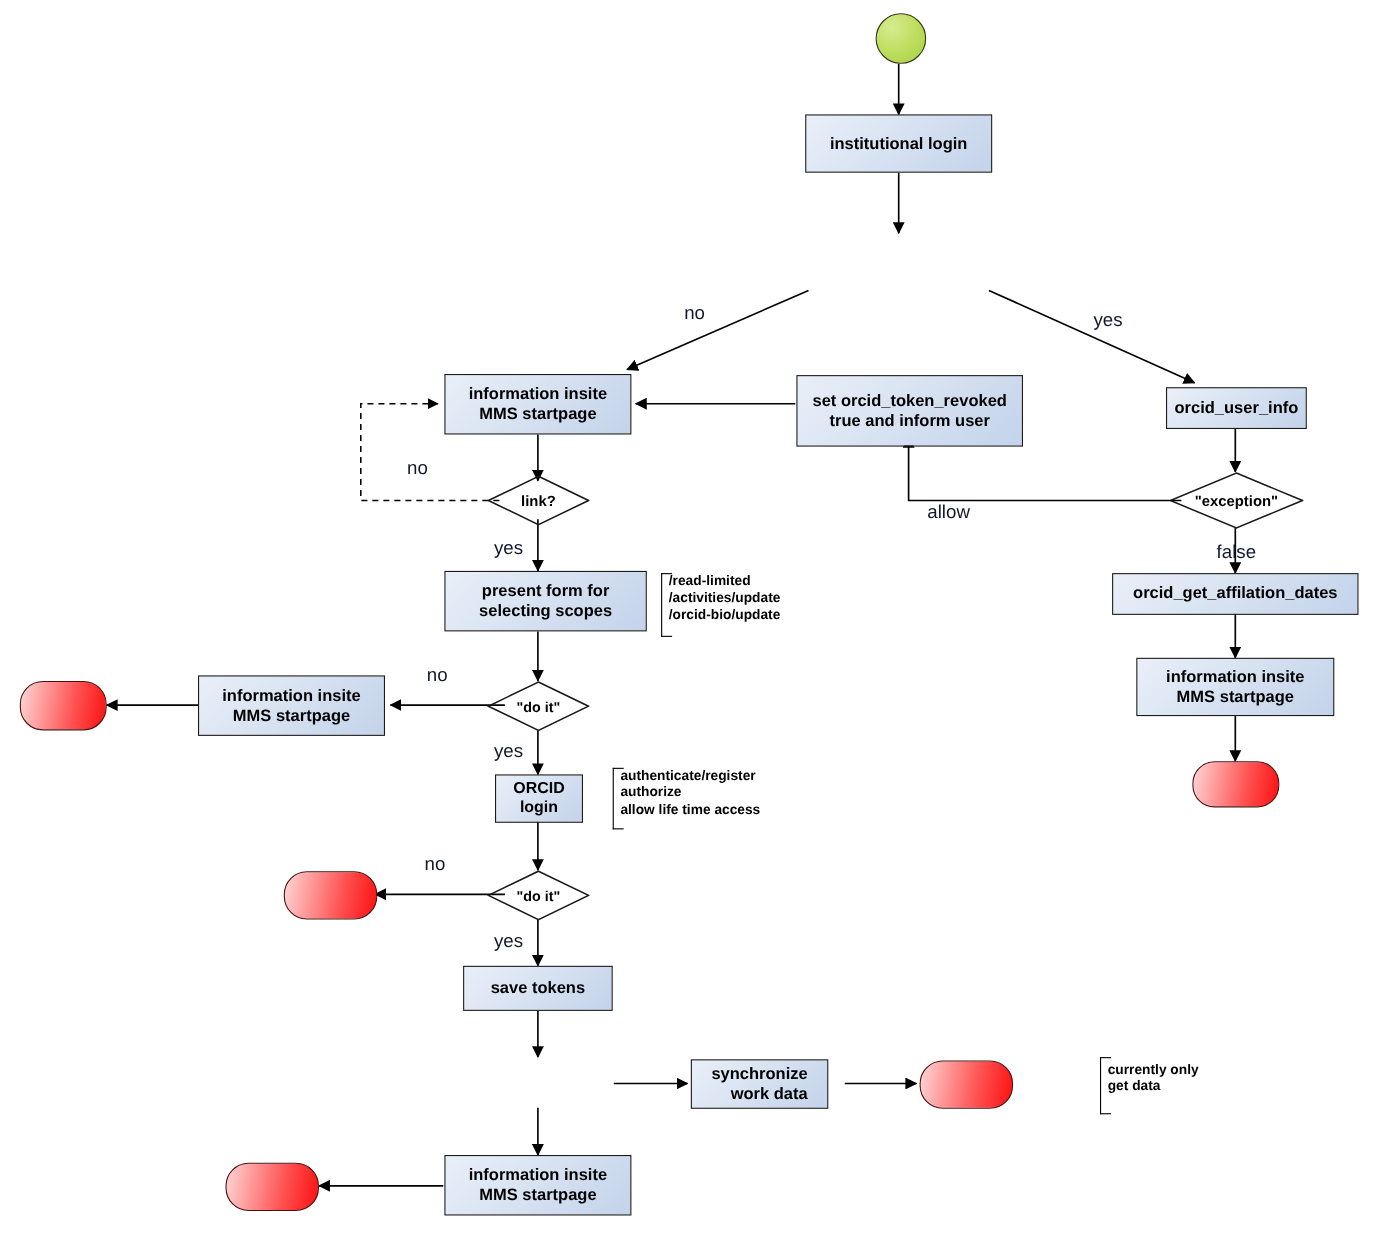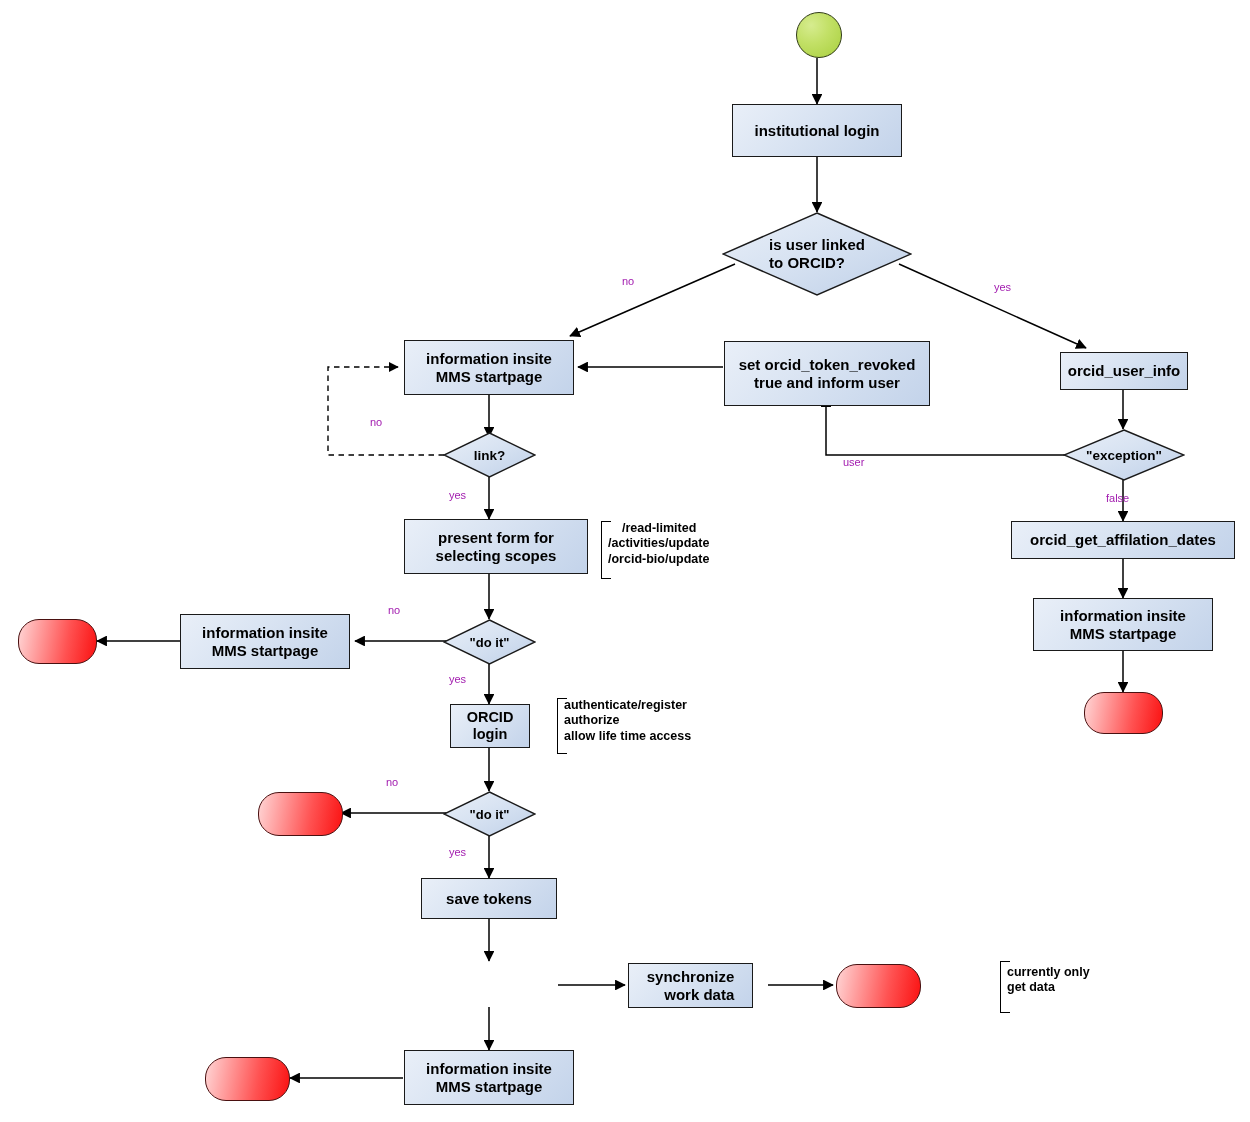--- a/index.html
+++ b/index.html
@@ -74,22 +74,22 @@
     border: 1.6px solid #2f3a14;
     background: radial-gradient(circle at 32% 28%, #d6ec8f 0%, #c2e066 42%, #a8cf3e 100%);
   }
   .end-node {
     position: absolute;
     border: 1.6px solid #4a1010;
     background: linear-gradient(100deg, #ffd6d6 0%, #ff9a9a 28%, #ff5252 62%, #fa1111 100%);
   }
   .edge-label {
     position: absolute;
-    font-size: 11px;
-    color: #a21caf;
+    font-size: 17px;
+    color: #0f172a;
     white-space: nowrap;
   }
   .note {
     position: absolute;
     font-size: 12.5px;
     font-weight: bold;
     color: #000;
     line-height: 1.22;
     padding-left: 7px;
     white-space: nowrap;
@@ -172,38 +172,20 @@
       <path d="M 454,455 L 328,455 L 328,367 L 398,367"></path>
     </g>
   </svg>
 
   <div class="start-node" style="left:796px; top:12px; width:44px; height:44px;"></div>
 
   <div class="node process" style="left:732px; top:104px; width:170px; height:53px;">
     <span>institutional login</span>
   </div>
 
-  <div class="decision-wrap" style="left:722px; top:212px; width:190px; height:84px;">
-    <svg class="decision-shape" viewBox="0 0 190 84" preserveAspectRatio="none" xmlns="http://www.w3.org/2000/svg">
-      <defs>
-        <linearGradient id="dg1" x1="0" y1="0" x2="1" y2="1">
-          <stop offset="0%" stop-color="#e9eff8"></stop>
-          <stop offset="45%" stop-color="#d8e3f2"></stop>
-          <stop offset="100%" stop-color="#bfd0e8"></stop>
-        </linearGradient>
-      </defs>
-      <polygon points="95,1 189,42 95,83 1,42" fill="url(#dg1)" stroke="#1a1a1a" stroke-width="1.4"></polygon>
-    </svg>
-    <div class="decision-label" style="font-size:15px; line-height:1.2;">
-      <div>
-        <div>is user linked</div>
-        <div>to ORCID?</div>
-      </div>
-    </div>
-  </div>
 
   <div class="edge-label" style="left:622px; top:275px;">no</div>
   <div class="edge-label" style="left:994px; top:281px;">yes</div>
 
   <div class="node process" style="left:404px; top:340px; width:170px; height:55px;">
     <div>
       <div>information insite</div>
       <div>MMS startpage</div>
     </div>
   </div>
@@ -221,21 +203,21 @@
 
   <div class="decision-wrap" style="left:1063px; top:429px; width:122px; height:52px;">
     <svg class="decision-shape" viewBox="0 0 122 52" preserveAspectRatio="none" xmlns="http://www.w3.org/2000/svg">
       <polygon points="61,1 121,26 61,51 1,26" fill="url(#dg1)" stroke="#1a1a1a" stroke-width="1.4"></polygon>
     </svg>
     <div class="decision-label" style="font-size:13.5px;">
       <span>"exception"</span>
     </div>
   </div>
 
-  <div class="edge-label" style="left:843px; top:456px;">user</div>
+  <div class="edge-label" style="left:843px; top:456px;">allow</div>
   <div class="edge-label" style="left:1082px; top:492px;margin-left:24px;">false</div>
 
   <div class="node process" style="left:1011px; top:521px; width:224px; height:38px;">
     <span>orcid_get_affilation_dates</span>
   </div>
 
   <div class="node process" style="left:1033px; top:598px; width:180px; height:53px;">
     <div>
       <div>information insite</div>
       <div>MMS startpage</div>
@@ -259,21 +241,21 @@
   <div class="node process" style="left:404px; top:519px; width:184px; height:55px;">
     <div>
       <div>present form for</div>
       <div>selecting scopes</div>
     </div>
   </div>
 
   <div class="note" style="left:601px; top:521px; height:56px;">
     <span class="note-bracket"></span>
     <span class="note-text">
-      <span style="display:block;margin-left:14px;">/read-limited</span>
+      <span style="display:block;">/read-limited</span>
       <span style="display:block;">/activities/update</span>
       <span style="display:block;">/orcid-bio/update</span>
     </span>
   </div>
 
   <div class="decision-wrap" style="left:443px; top:619px; width:93px; height:46px;">
     <svg class="decision-shape" viewBox="0 0 93 46" preserveAspectRatio="none" xmlns="http://www.w3.org/2000/svg">
       <polygon points="46.5,1 92,23 46.5,45 1,23" fill="url(#dg1)" stroke="#1a1a1a" stroke-width="1.4"></polygon>
     </svg>
     <div class="decision-label" style="font-size:13px;">

